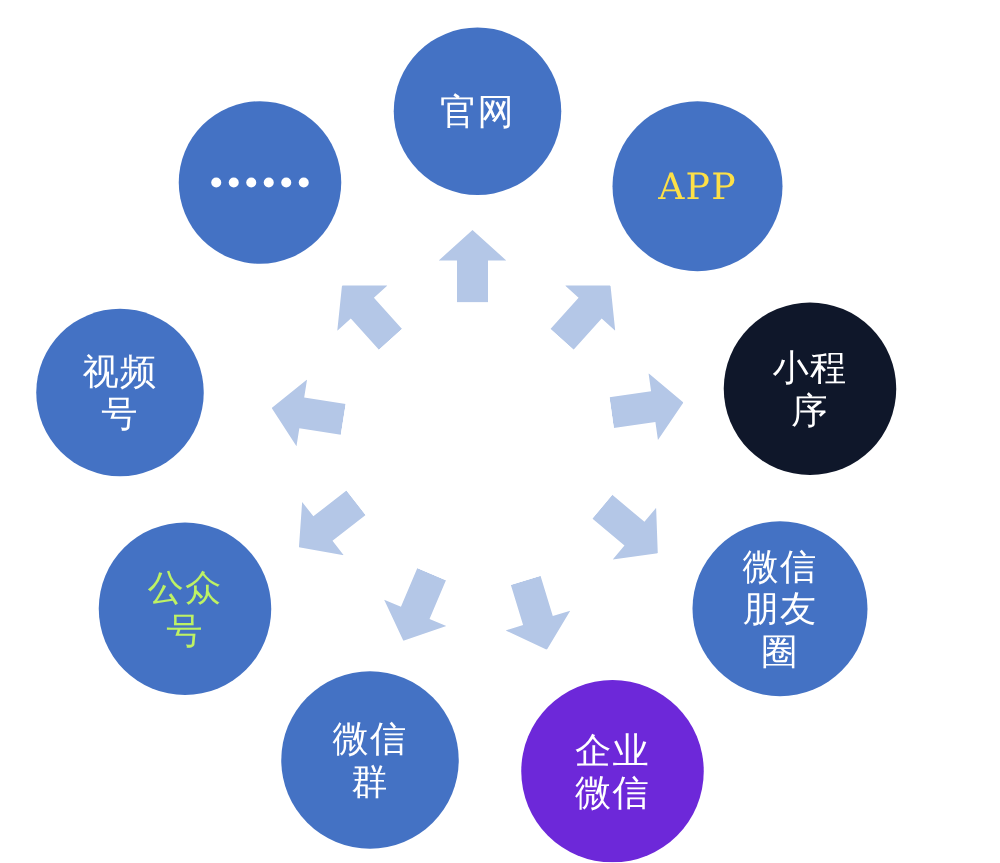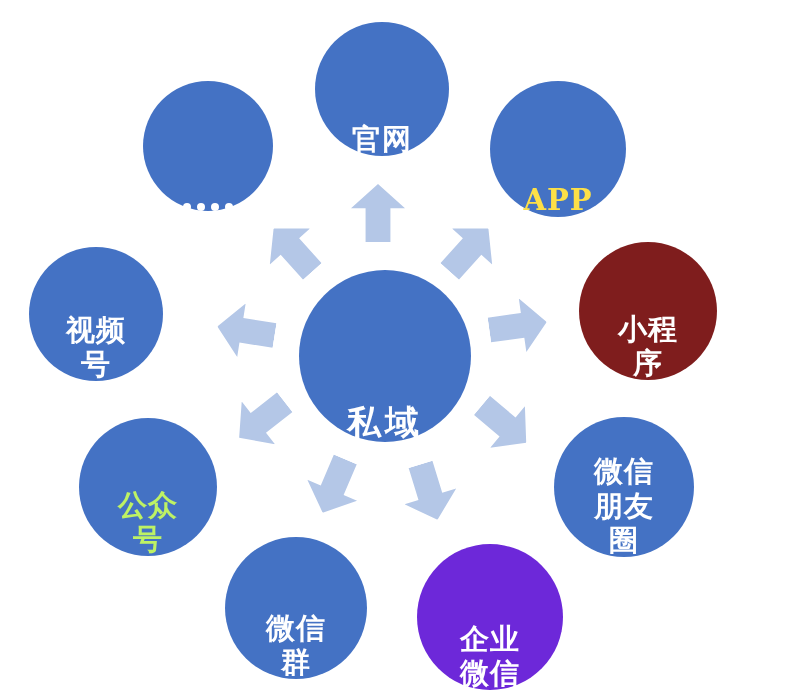--- a/index.html
+++ b/index.html
@@ -11,29 +11,28 @@
     position: relative;
     width: 800px;
     height: 690px;
     overflow: hidden;
     font-family: "DejaVu Serif", "Liberation Serif", serif;
   }
   .node {
     position: absolute;
     border-radius: 50%;
     display: flex;
-    align-items: flex-end;
+    align-items: center;
     justify-content: center;
     text-align: center;
     font-size: 29px;
     line-height: 1.18;
     white-space: pre-line;
     letter-spacing: 1px;
     box-sizing: border-box;
-    font-weight: bold;
   }
   .node.center {
     font-size: 34px;
     letter-spacing: 4px;
   }
   .arrow {
     position: absolute;
     clip-path: polygon(50% 0%, 100% 42%, 73% 42%, 73% 100%, 27% 100%, 27% 42%, 0% 42%);
   }
   .dots-row {
@@ -55,24 +54,23 @@
 <div class="stage" style="background: rgb(255, 255, 255);">
     <div class="arrow" style="width: 54px; height: 58px; left: 351px; top: 184px; background: rgb(180, 199, 231); transform: rotate(0deg);"></div>
     <div class="arrow" style="width: 54px; height: 58px; left: 442px; top: 221px; background: rgb(180, 199, 231); transform: rotate(42deg);"></div>
     <div class="arrow" style="width: 54px; height: 58px; left: 491px; top: 297px; background: rgb(180, 199, 231); transform: rotate(82deg);"></div>
     <div class="arrow" style="width: 54px; height: 58px; left: 477px; top: 395px; background: rgb(180, 199, 231); transform: rotate(130deg);"></div>
     <div class="arrow" style="width: 54px; height: 58px; left: 402px; top: 463px; background: rgb(180, 199, 231); transform: rotate(163deg);"></div>
     <div class="arrow" style="width: 54px; height: 58px; left: 307px; top: 457px; background: rgb(180, 199, 231); transform: rotate(203deg);"></div>
     <div class="arrow" style="width: 54px; height: 58px; left: 235px; top: 391px; background: rgb(180, 199, 231); transform: rotate(232deg);"></div>
     <div class="arrow" style="width: 54px; height: 58px; left: 219px; top: 302px; background: rgb(180, 199, 231); transform: rotate(279deg);"></div>
     <div class="arrow" style="width: 54px; height: 58px; left: 266px; top: 221px; background: rgb(180, 199, 231); transform: rotate(318deg);"></div>
-    <div class="node center" style="left: 299px; top: 270px; width: 172px; height: 172px; background: rgb(68, 114, 196); color: rgb(255, 255, 255); font-size: 34px;"><span>私域</span></div>
     <div class="node" style="left: 315px; top: 22px; width: 134px; height: 134px; background: rgb(68, 114, 196); color: rgb(255, 255, 255);"><span>官网</span></div>
     <div class="node" style="left: 490px; top: 81px; width: 136px; height: 136px; background: rgb(68, 114, 196); color: #fde047;"><span>APP</span></div>
-    <div class="node" style="left: 579px; top: 242px; width: 138px; height: 138px; background: #7f1d1d; color: rgb(255, 255, 255);"><span>小程
+    <div class="node" style="left: 579px; top: 242px; width: 138px; height: 138px; background: #0f172a; color: rgb(255, 255, 255);"><span>小程
 序</span></div>
     <div class="node" style="left: 554px; top: 417px; width: 140px; height: 140px; background: rgb(68, 114, 196); color: rgb(255, 255, 255);"><span>微信
 朋友
 圈</span></div>
     <div class="node" style="left: 417px; top: 544px; width: 146px; height: 146px; background: #6d28d9; color: rgb(255, 255, 255);"><span>企业
 微信</span></div>
     <div class="node" style="left: 225px; top: 537px; width: 142px; height: 142px; background: rgb(68, 114, 196); color: rgb(255, 255, 255);"><span>微信
 群</span></div>
     <div class="node" style="left: 79px; top: 418px; width: 138px; height: 138px; background: rgb(68, 114, 196); color: #bef264;"><span>公众
 号</span></div>

